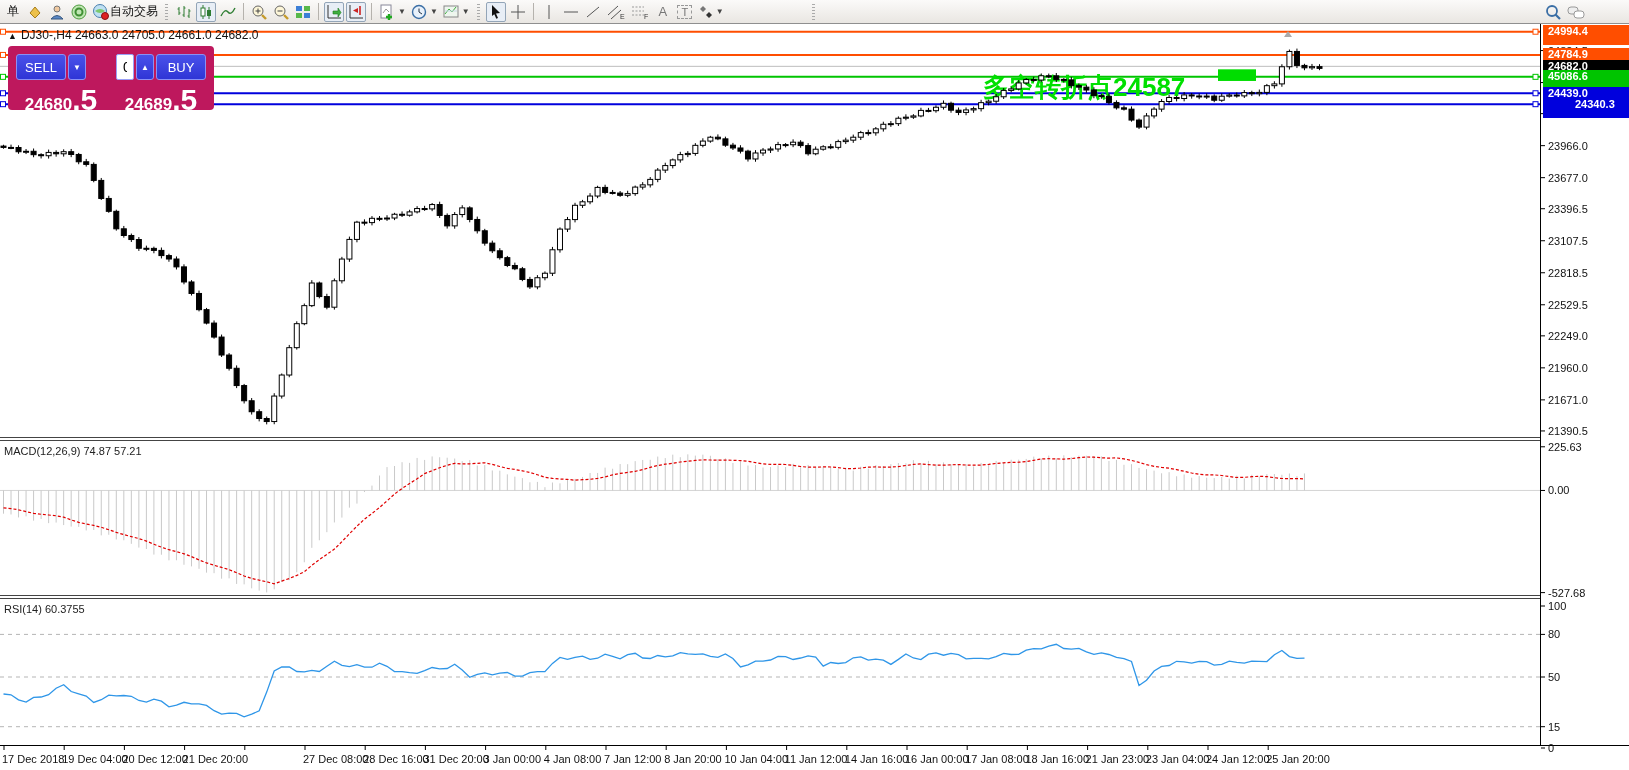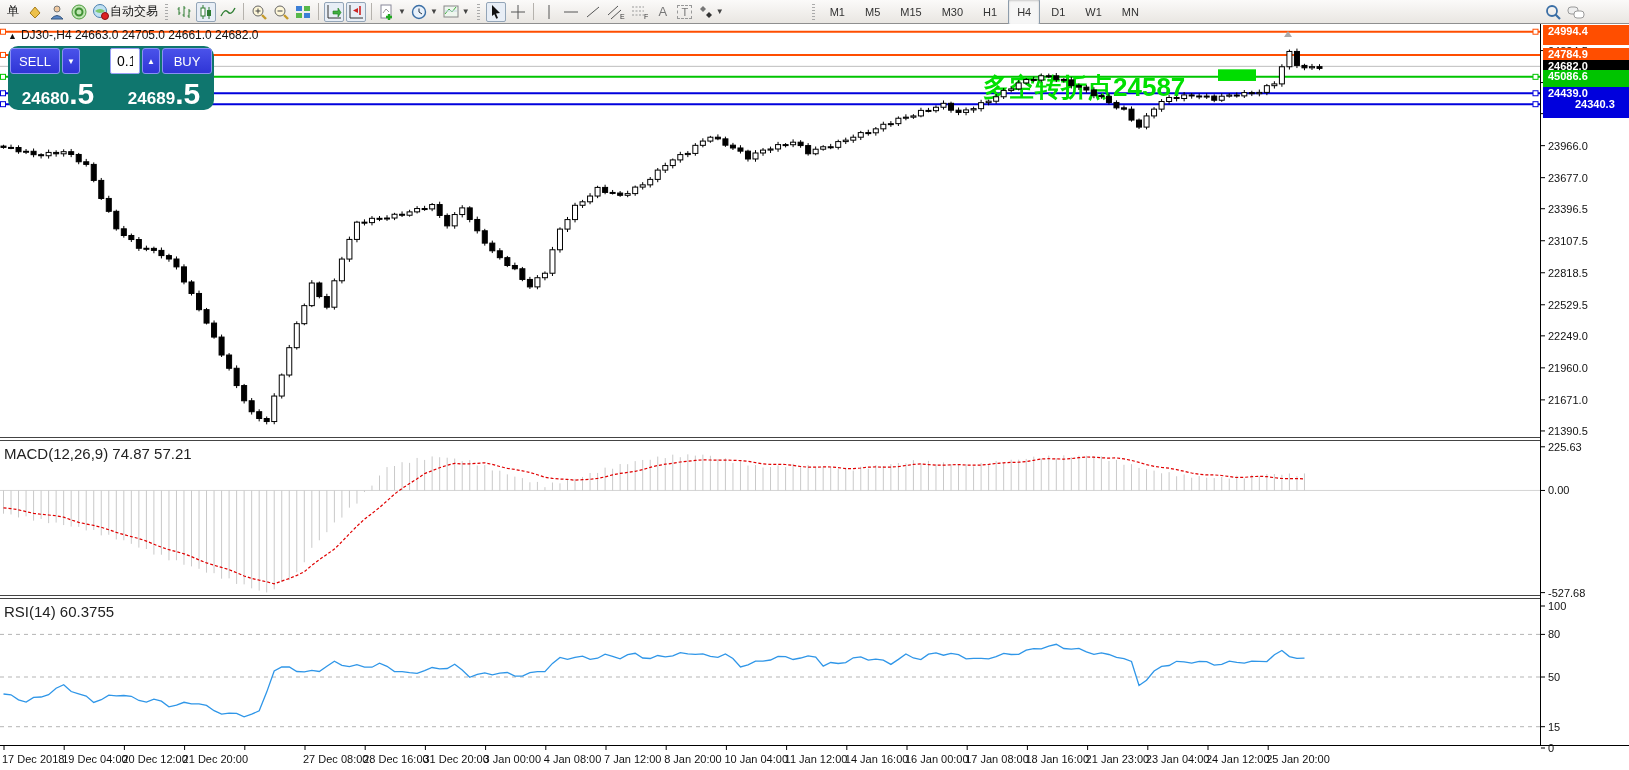--- a/index.html
+++ b/index.html
@@ -18,28 +18,28 @@
   .caret{font-size:8px;color:#444;margin-left:2px;}
   .tf{font-size:11px;color:#333;padding:2px 8px;height:20px;display:inline-flex;align-items:center;
       border:1px solid transparent;border-radius:2px;margin:0 1px;}
   .tf.active{background:#f6f6f6;border-color:#8d9cab;box-shadow:inset 0 1px 2px rgba(0,0,0,.18);}
   .cjk{font-size:12px;color:#111;}
   
   .chart{position:absolute;top:24px;left:0;width:1629px;height:746px;background:#fff;}
   .chart svg{position:absolute;top:0;left:0;}
   .title-row{position:absolute;top:4px;left:8px;font-size:12px;color:#111;z-index:5;}
   .title-row .tri{font-size:9px;margin-right:4px;}
-  .ind-label{position:absolute;left:4px;font-size:15px;color:#222;z-index:5;}
+  .ind-label{position:absolute;left:4px;font-size:11px;color:#222;z-index:5;}
   .ytick,.stick{position:absolute;left:1548px;font-size:11px;color:#111;line-height:11px;z-index:4;}
   .badge{position:absolute;left:1543px;width:86px;height:20px;line-height:13px;z-index:6;
          font-size:11px;font-weight:bold;color:#fff;padding-left:5px;box-sizing:border-box;}
   .tlabel{position:absolute;top:729px;font-size:11px;color:#111;z-index:4;white-space:nowrap;}
   
   .panel{position:absolute;left:8px;top:22px;width:206px;height:64px;z-index:8;
-         background:#0f766e;border-radius:10px;padding:2px;box-sizing:border-box;}
+         background:#be185d;border-radius:4px;padding:8px;box-sizing:border-box;}
   .panel-row1{display:flex;align-items:stretch;height:26px;gap:2px;}
   .pbtn{flex:none;width:48px;background:linear-gradient(#4a52ea,#2f35d6);border:1px solid #8a90f4;border-radius:3px;
         color:#fff;font-size:13px;display:flex;align-items:center;justify-content:center;}
   .step{flex:none;width:16px;background:linear-gradient(#4a52ea,#2f35d6);border:1px solid #8a90f4;border-radius:3px;
         color:#fff;font-size:8px;display:flex;align-items:center;justify-content:center;}
   .lot{flex:1;min-width:0;border:1px solid #9aa0f6;border-radius:2px;background:#fff;color:#000;
        font-size:14px;text-align:right;padding:0 6px;font-family:inherit;margin-left:28px;}
   .panel-row2{display:flex;height:32px;margin-top:2px;gap:10px;}
   .pprice{flex:1;display:flex;align-items:flex-end;justify-content:center;color:#fff;padding-bottom:1px;}
   .pp-main{font-size:17px;font-weight:bold;line-height:1;}
@@ -252,31 +252,20 @@
     <div class="tb-btn">
         <span>
           <svg class="icon-svg" width="16" height="18">
             <path d="M5 3 L8 6 L5 9 L2 6 Z" fill="#777"></path>
             <path d="M11 9 L14 12 L11 15 L8 12 Z" fill="#333"></path>
           </svg>
         </span>
         <span class="caret">▼</span>
       </div>
     <div class="tb-grip" style="margin-left:86px;"></div>
-    <div id="tf-box" style="display:flex;">
-        <div class="tf">M1</div>
-        <div class="tf">M5</div>
-        <div class="tf">M15</div>
-        <div class="tf">M30</div>
-        <div class="tf">H1</div>
-        <div class="tf active">H4</div>
-        <div class="tf">D1</div>
-        <div class="tf">W1</div>
-        <div class="tf">MN</div>
-      </div>
     <div style="flex:1;"></div>
     <div class="tb-btn">
         <span>
           <svg class="icon-svg" width="18" height="18">
             <circle cx="8" cy="8" r="5" fill="none" stroke="#3a6ea5" stroke-width="1.8"></circle>
             <path d="M11.5 11.5 L16 16" stroke="#3a6ea5" stroke-width="2.2"></path>
           </svg>
         </span>
       </div>
     <div class="tb-btn" style="margin-right:40px;">

